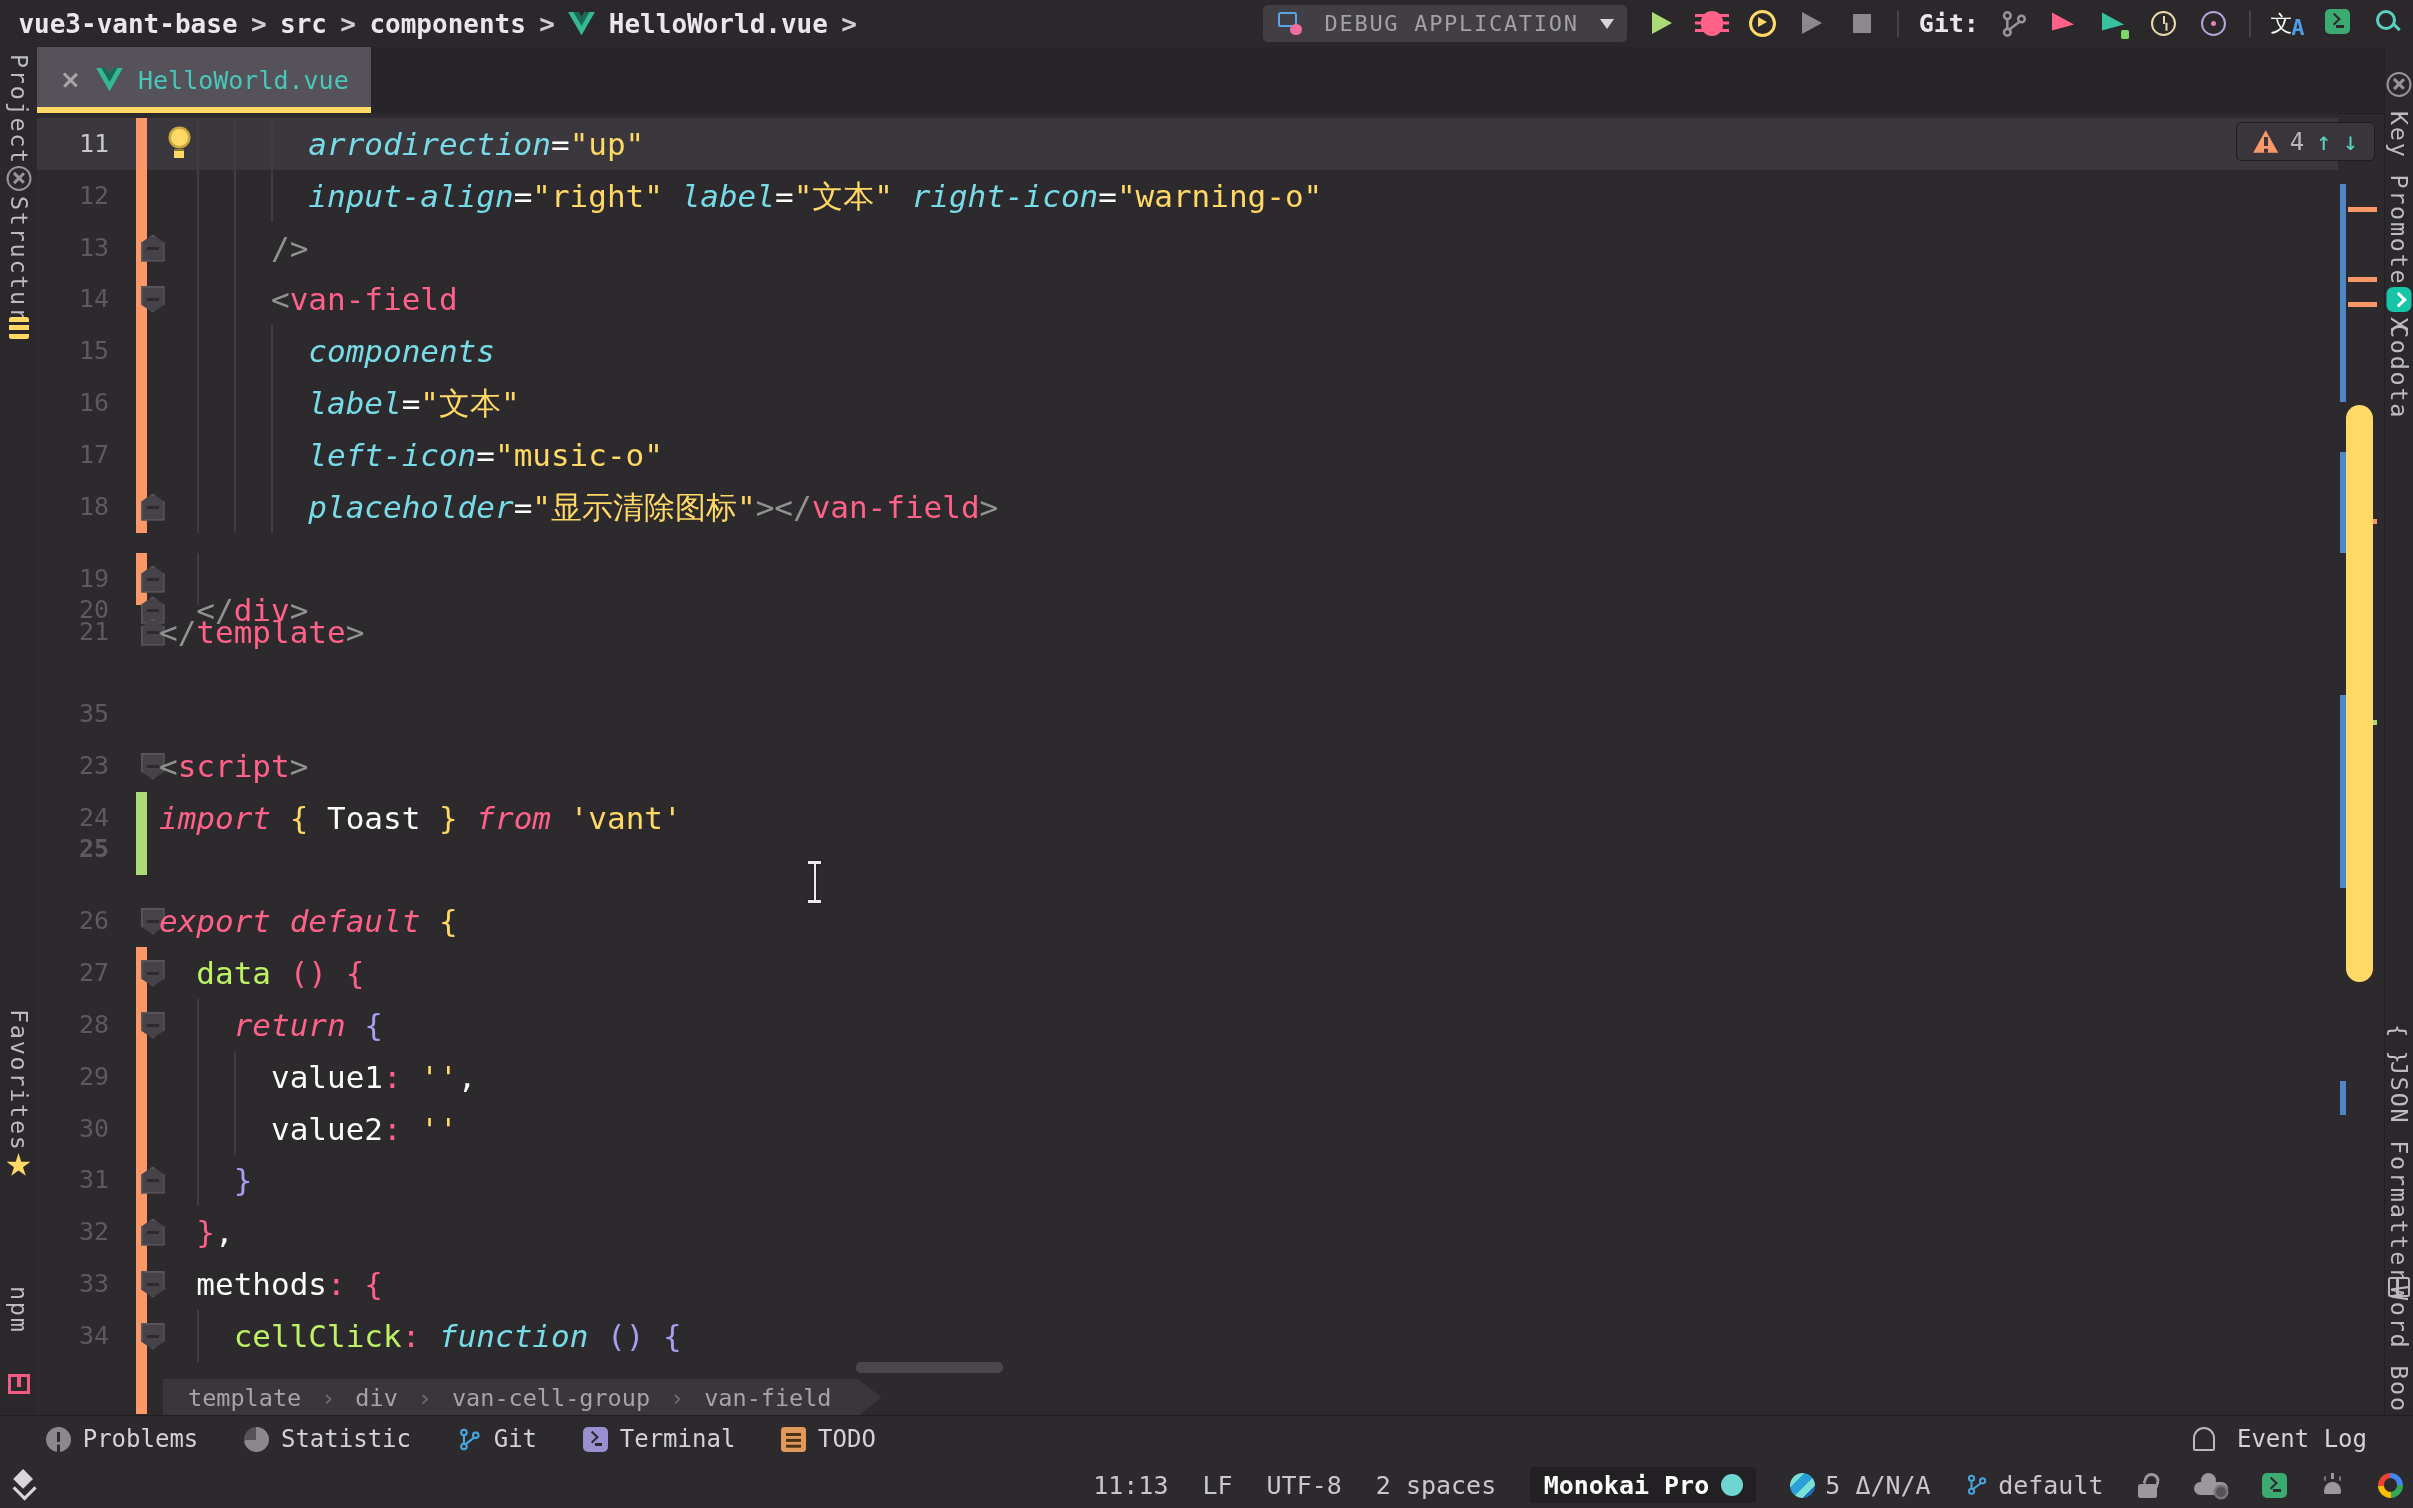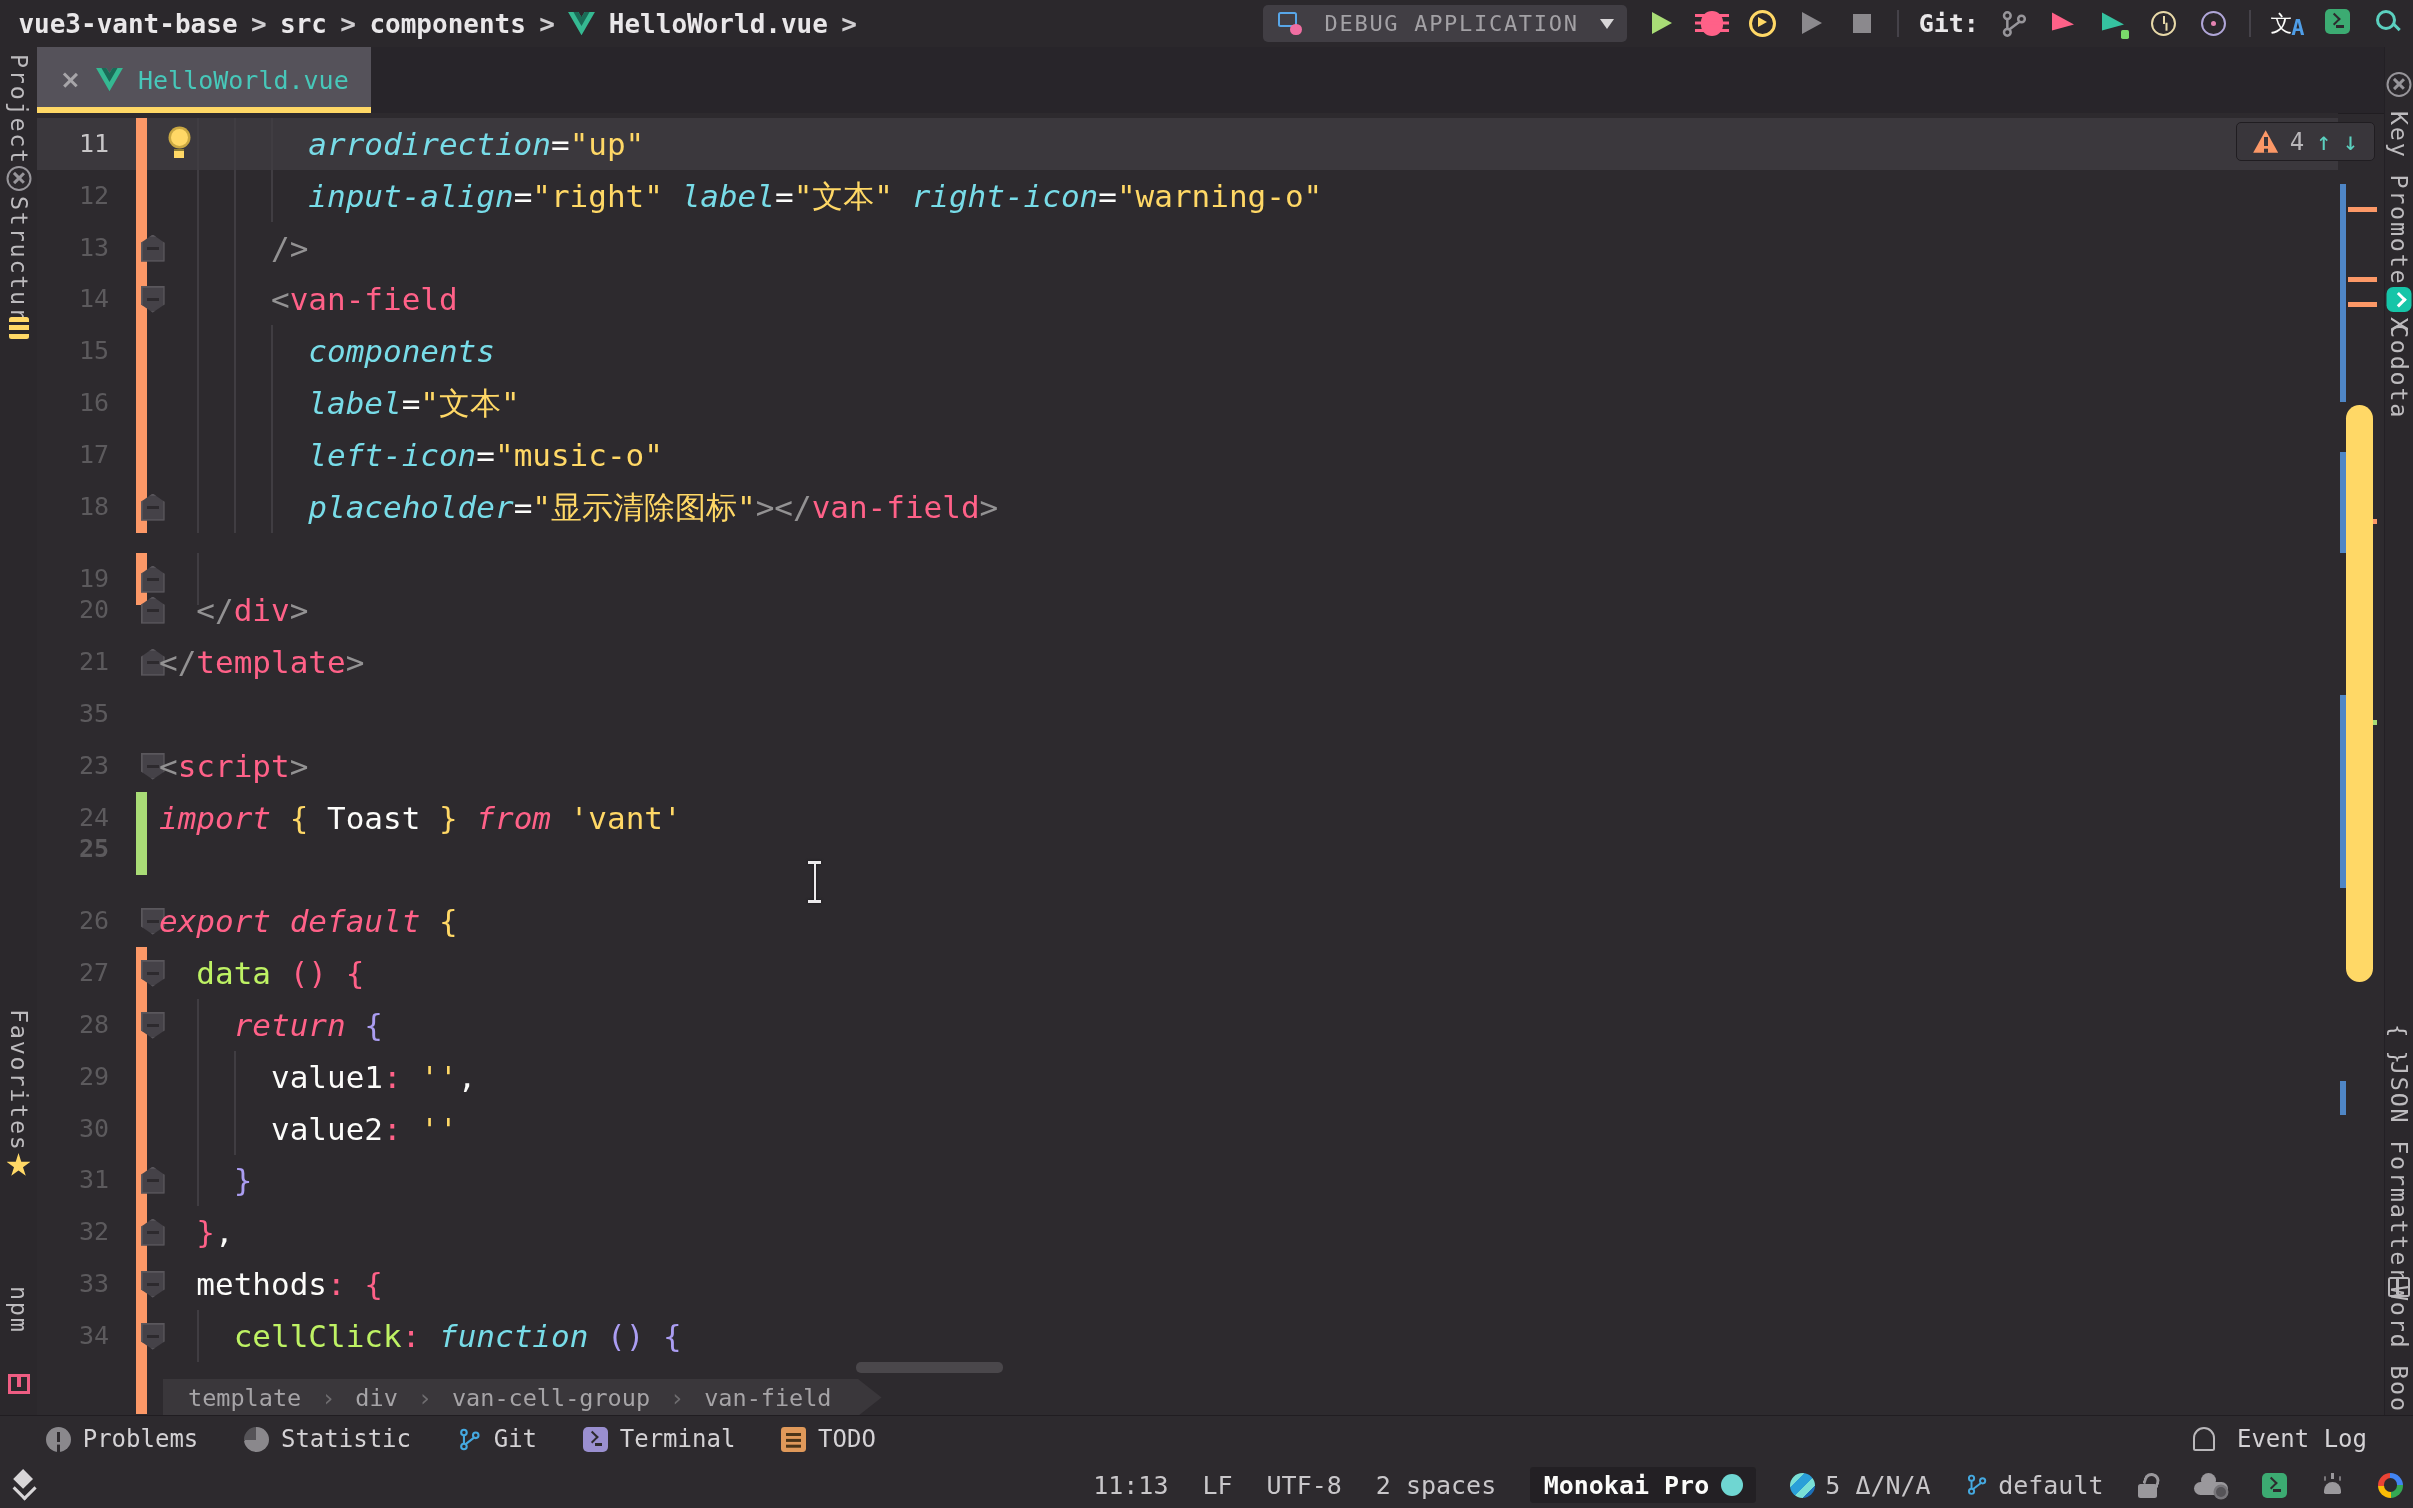--- a/index.html
+++ b/index.html
@@ -319,21 +319,21 @@
       <span class="lnum">19</span>
       <div class="vcs" style="background: rgb(252, 152, 103);"></div>
       <div class="guide" style="left: 160px;"></div>
       <div class="fold u"></div>
     </div>
     <div class="crow" style="top: 471px;">
       <span class="lnum">20</span>
       <div class="fold u"></div>
       <span class="codeln"><span class="c-w">  </span><span class="c-g">&lt;/</span><span class="c-p">div</span><span class="c-g">&gt;</span></span>
     </div>
-    <div class="crow" style="top: 523px;">
+    <div class="crow" style="top: 493px;">
       <span class="lnum">21</span>
       <div class="fold u"></div>
       <span class="codeln"><span class="c-g">&lt;/</span><span class="c-p">template</span><span class="c-g">&gt;</span></span>
     </div>
     <div class="crow" style="top: 575px;">
       <span class="lnum">35</span>
       <span class="codeln"></span>
     </div>
     <div class="crow" style="top: 627px;">
       <span class="lnum">23</span>

